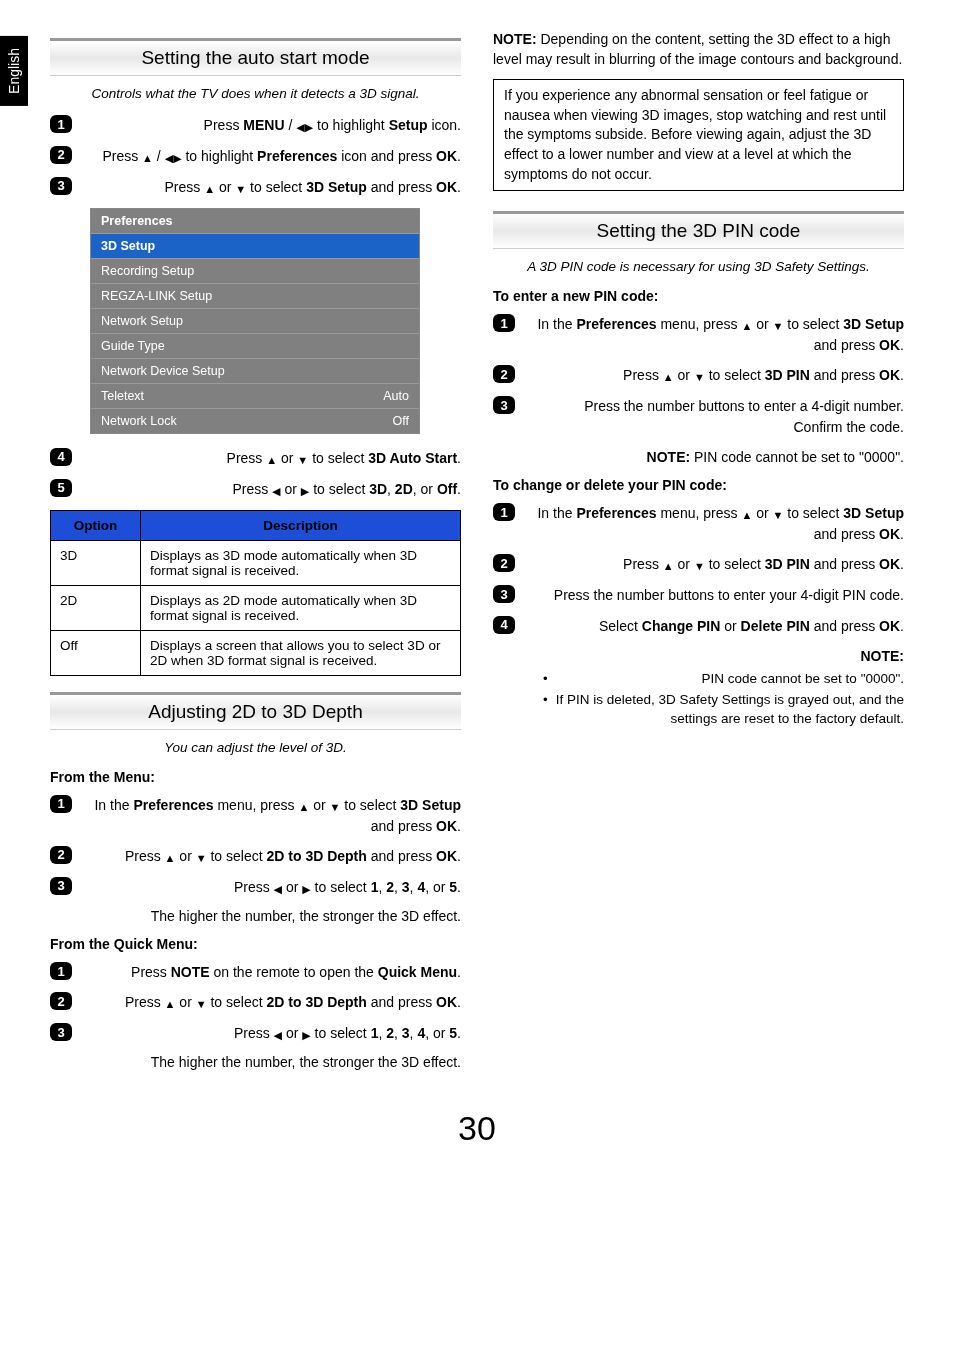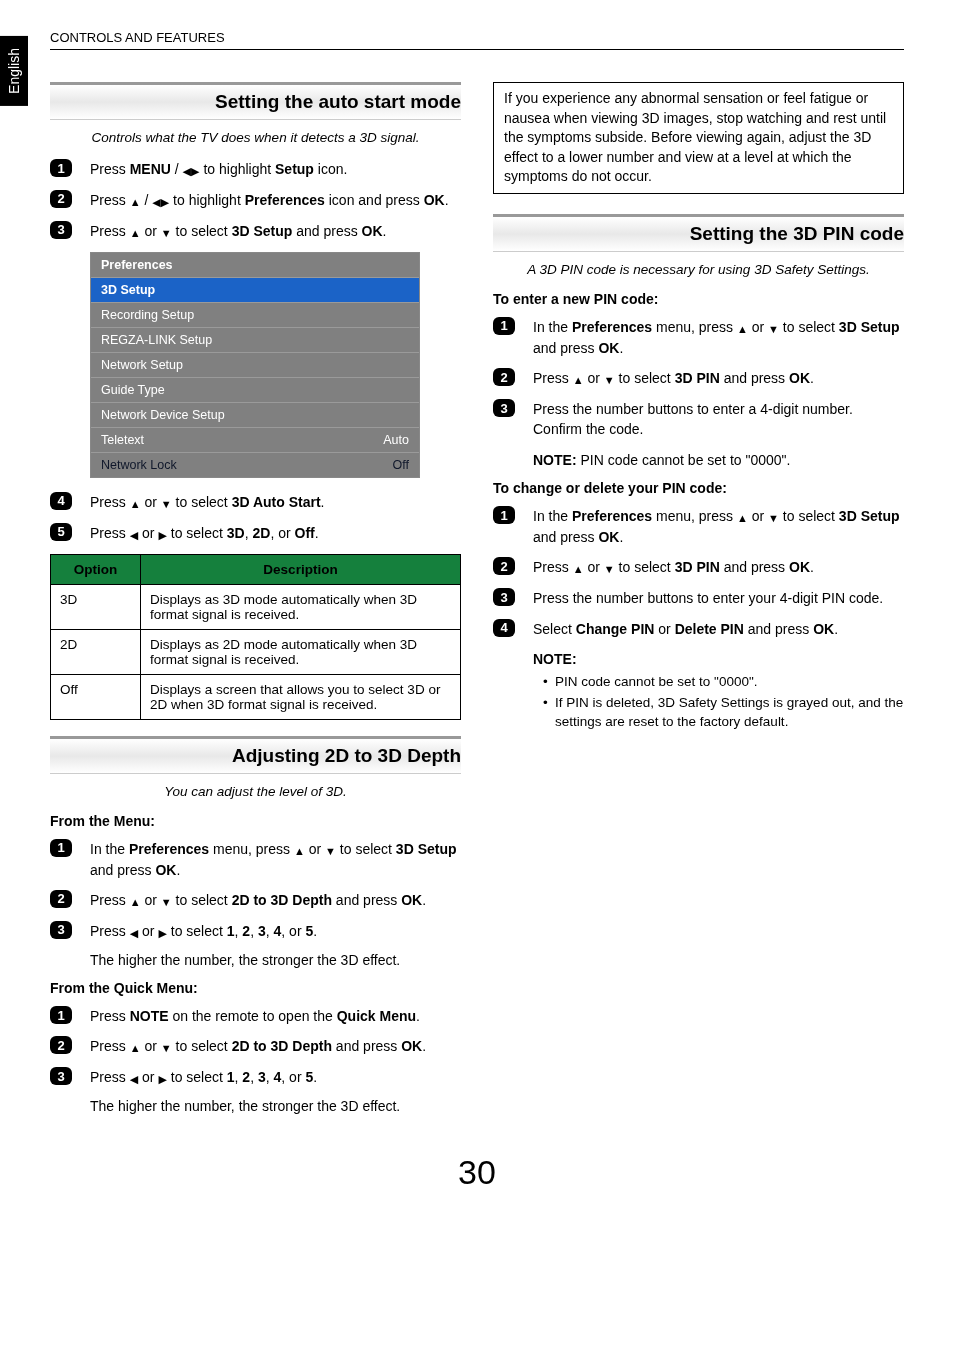--- a/index.html
+++ b/index.html
@@ -2,62 +2,61 @@
 <html><head>
 <meta charset="utf-8">
 <style>
   * { box-sizing: border-box; margin: 0; padding: 0; }
   body { font-family: -apple-system, "Segoe UI", Arial, sans-serif; font-size: 14px; color: #000; background: #fff; width: 954px; margin: 0 auto; padding: 0; }
   .page { position: relative; padding: 30px 50px 20px 50px; }
   .lang-tab { position: absolute; left: 0; top: 36px; background: #000; color: #fff; writing-mode: vertical-rl; transform: rotate(180deg); padding: 12px 6px; font-size: 14px; }
   .header-line { border-bottom: 1px solid #000; padding-bottom: 4px; margin-bottom: 24px; font-size: 13px; }
   .cols { display: flex; gap: 32px; }
   .col { flex: 1; min-width: 0; }
-  .sect-title { background: linear-gradient(#fff 0%, #e8e8e8 50%, #fff 100%); border-top: 3px solid #999; border-bottom: 1px solid #ccc; text-align: right; font-size: 19px; font-weight: 700; padding: 6px 0; margin: 8px 0 8px 0; }
+  .sect-title { background: linear-gradient(#fff 0%, #e8e8e8 50%, #fff 100%); border-top: 3px solid #999; border-bottom: 1px solid #ccc; text-align: center; font-size: 19px; font-weight: 400; padding: 6px 0; margin: 8px 0 8px 0; }
   .intro { font-style: italic; text-align: center; font-size: 13.5px; margin: 10px 0 14px 0; }
   .sub-head { font-weight: 700; font-size: 14px; margin: 10px 0 8px 0; }
   .step { display: flex; align-items: flex-start; gap: 18px; margin: 10px 0; }
   .step-num { flex: 0 0 auto; }
   .badge { background: #000; color: #fff; border-radius: 6px; font-weight: 700; font-size: 13px; display: inline-flex; align-items: center; justify-content: center; min-width: 22px; height: 18px; padding: 0 3px; }
-  .step-body { flex: 1; line-height: 1.45; font-size: 14px; }
+  .step-body { flex: 1; line-height: 1.45; font-size: 14px; text-align: right; }
   .step-body .after { display: block; margin-top: 8px; }
   .step-body .note-inline { display:block; margin-top: 10px; }
   .icon { display:inline-block; vertical-align:-1px; }
   .t-up { font-size: 11px; }
   .t-dn { font-size: 11px; }
   .t-lt { font-size: 11px; }
   .t-rt { font-size: 11px; }
   .bold { font-weight: 700; }
   
   .osd { margin: 10px 0 14px 40px; border: 1px solid #888; width: 330px; font-size: 12.5px; color: #fff; }
   .osd-title { background: #808080; padding: 5px 10px; font-weight: 700; }
   .osd-row { background: #808080; padding: 5px 10px; border-top: 1px solid #9a9a9a; display:flex; justify-content:space-between; }
   .osd-row.sel { background: #1b63c7; font-weight: 700; }
-  .osd-row.dim { color: #0f172a; }
+  .osd-row.dim { color: #ffffff; }
   .osd-val { font-weight: 400; }
   
   table.opt { border-collapse: collapse; width: 100%; margin: 10px 0 16px 0; font-size: 13.5px; }
   table.opt th, table.opt td { border: 1px solid #000; padding: 7px 9px; text-align: left; vertical-align: top; }
-  table.opt th { background: #15803d; font-weight: 700; text-align:center; }
+  table.opt th { background: #1d4ed8; font-weight: 700; text-align:center; }
   table.opt td.optcell { width: 90px; }
   .note-block { font-size: 14px; line-height: 1.4; margin: 0 0 10px 0; }
   .note-block .lead { font-weight: 700; }
   .warn-box { border: 1px solid #000; padding: 6px 10px; font-size: 14px; line-height: 1.4; margin: 8px 0 20px 0; }
   .bullets { margin: 4px 0 0 12px; }
   .bullets li { font-size: 13.5px; line-height: 1.4; margin: 2px 0; list-style: none; position: relative; padding-left: 10px; }
   .bullets li::before { content: "•"; position: absolute; left: -2px; }
   .note-head { font-weight: 700; display:block; margin-top:10px; }
   .page-num { text-align: center; font-size: 34px; margin-top: 26px; }
 </style>
 </head>
 <body>
 
 <div class="page">
   <div class="lang-tab">English</div>
-  <div class="header-line">CONTROLS AND FEATURES</div>
 
   <div class="cols">
 
     <div class="col">
 
       <div class="sect-title">Setting the auto start mode</div>
       <div class="intro">Controls what the TV does when it detects a 3D signal.</div>
 
       <div class="step">
         <span class="step-num"><span class="badge">1</span></span>
@@ -203,20 +202,23 @@
         <span class="step-body">
           <span>Press </span><span class="icon t-lt">◀</span><span> or </span><span class="icon t-rt">▶</span><span> to select </span><span class="bold">1</span><span>, </span><span class="bold">2</span><span>, </span><span class="bold">3</span><span>, </span><span class="bold">4</span><span>, or </span><span class="bold">5</span><span>.</span>
           <span class="after">The higher the number, the stronger the 3D effect.</span>
         </span>
       </div>
 
     </div>
 
     <div class="col">
 
+      <p class="note-block">
+        <span class="lead">NOTE:</span><span> Depending on the content, setting the 3D effect to a high level may result in blurring of the image contours and background.</span>
+      </p>
 
       <div class="warn-box">If you experience any abnormal sensation or feel fatigue or nausea when viewing 3D images, stop watching and rest until the symptoms subside. Before viewing again, adjust the 3D effect to a lower number and view at a level at which the symptoms do not occur.</div>
 
       <div class="sect-title">Setting the 3D PIN code</div>
       <div class="intro">A 3D PIN code is necessary for using 3D Safety Settings.</div>
 
       <div class="sub-head">To enter a new PIN code:</div>
 
       <div class="step">
         <span class="step-num"><span class="badge">1</span></span>

